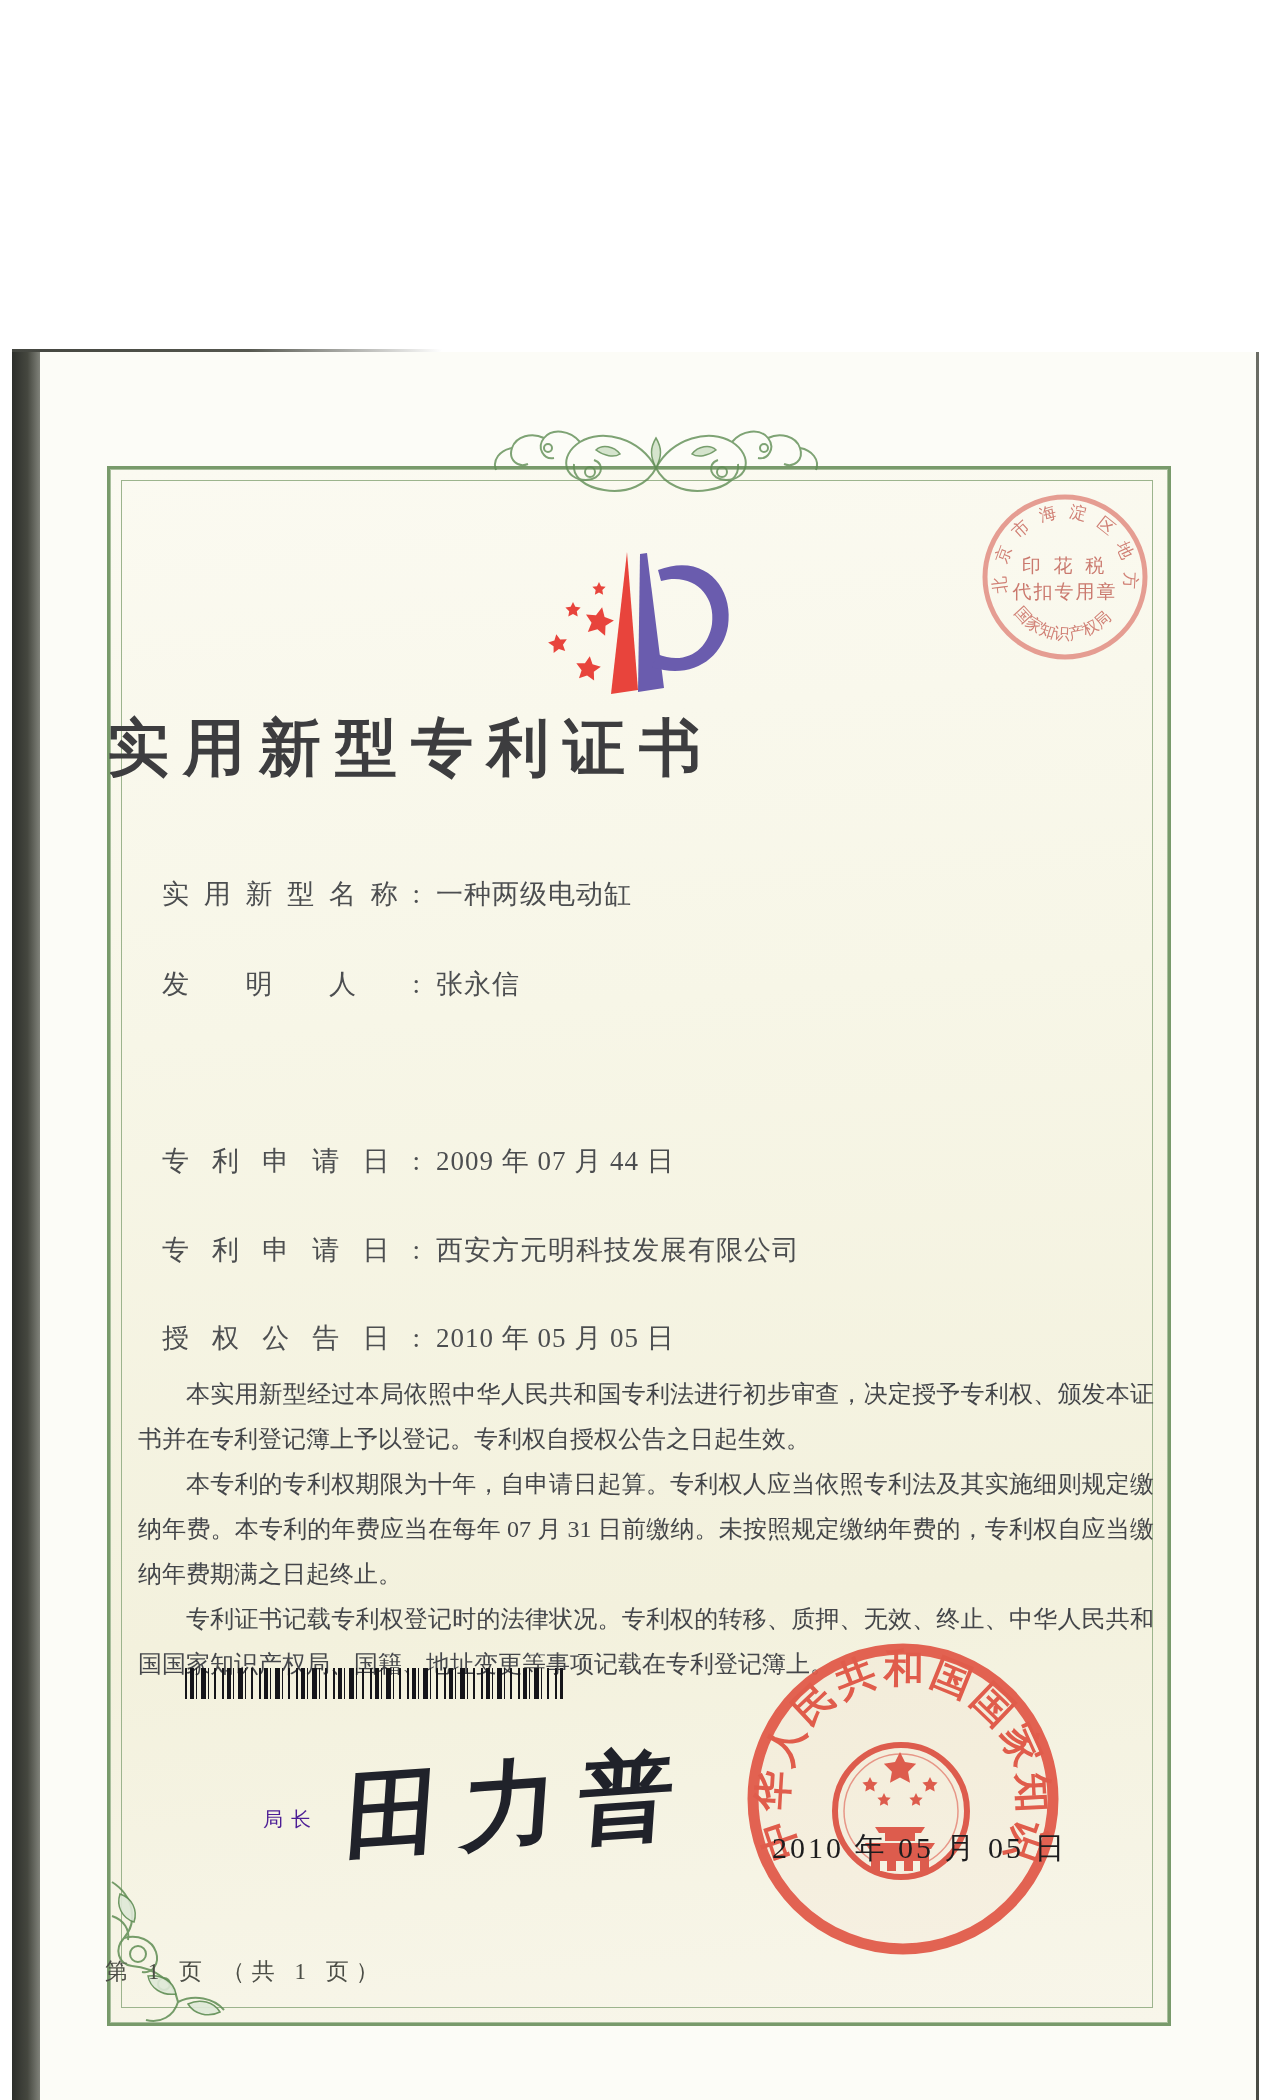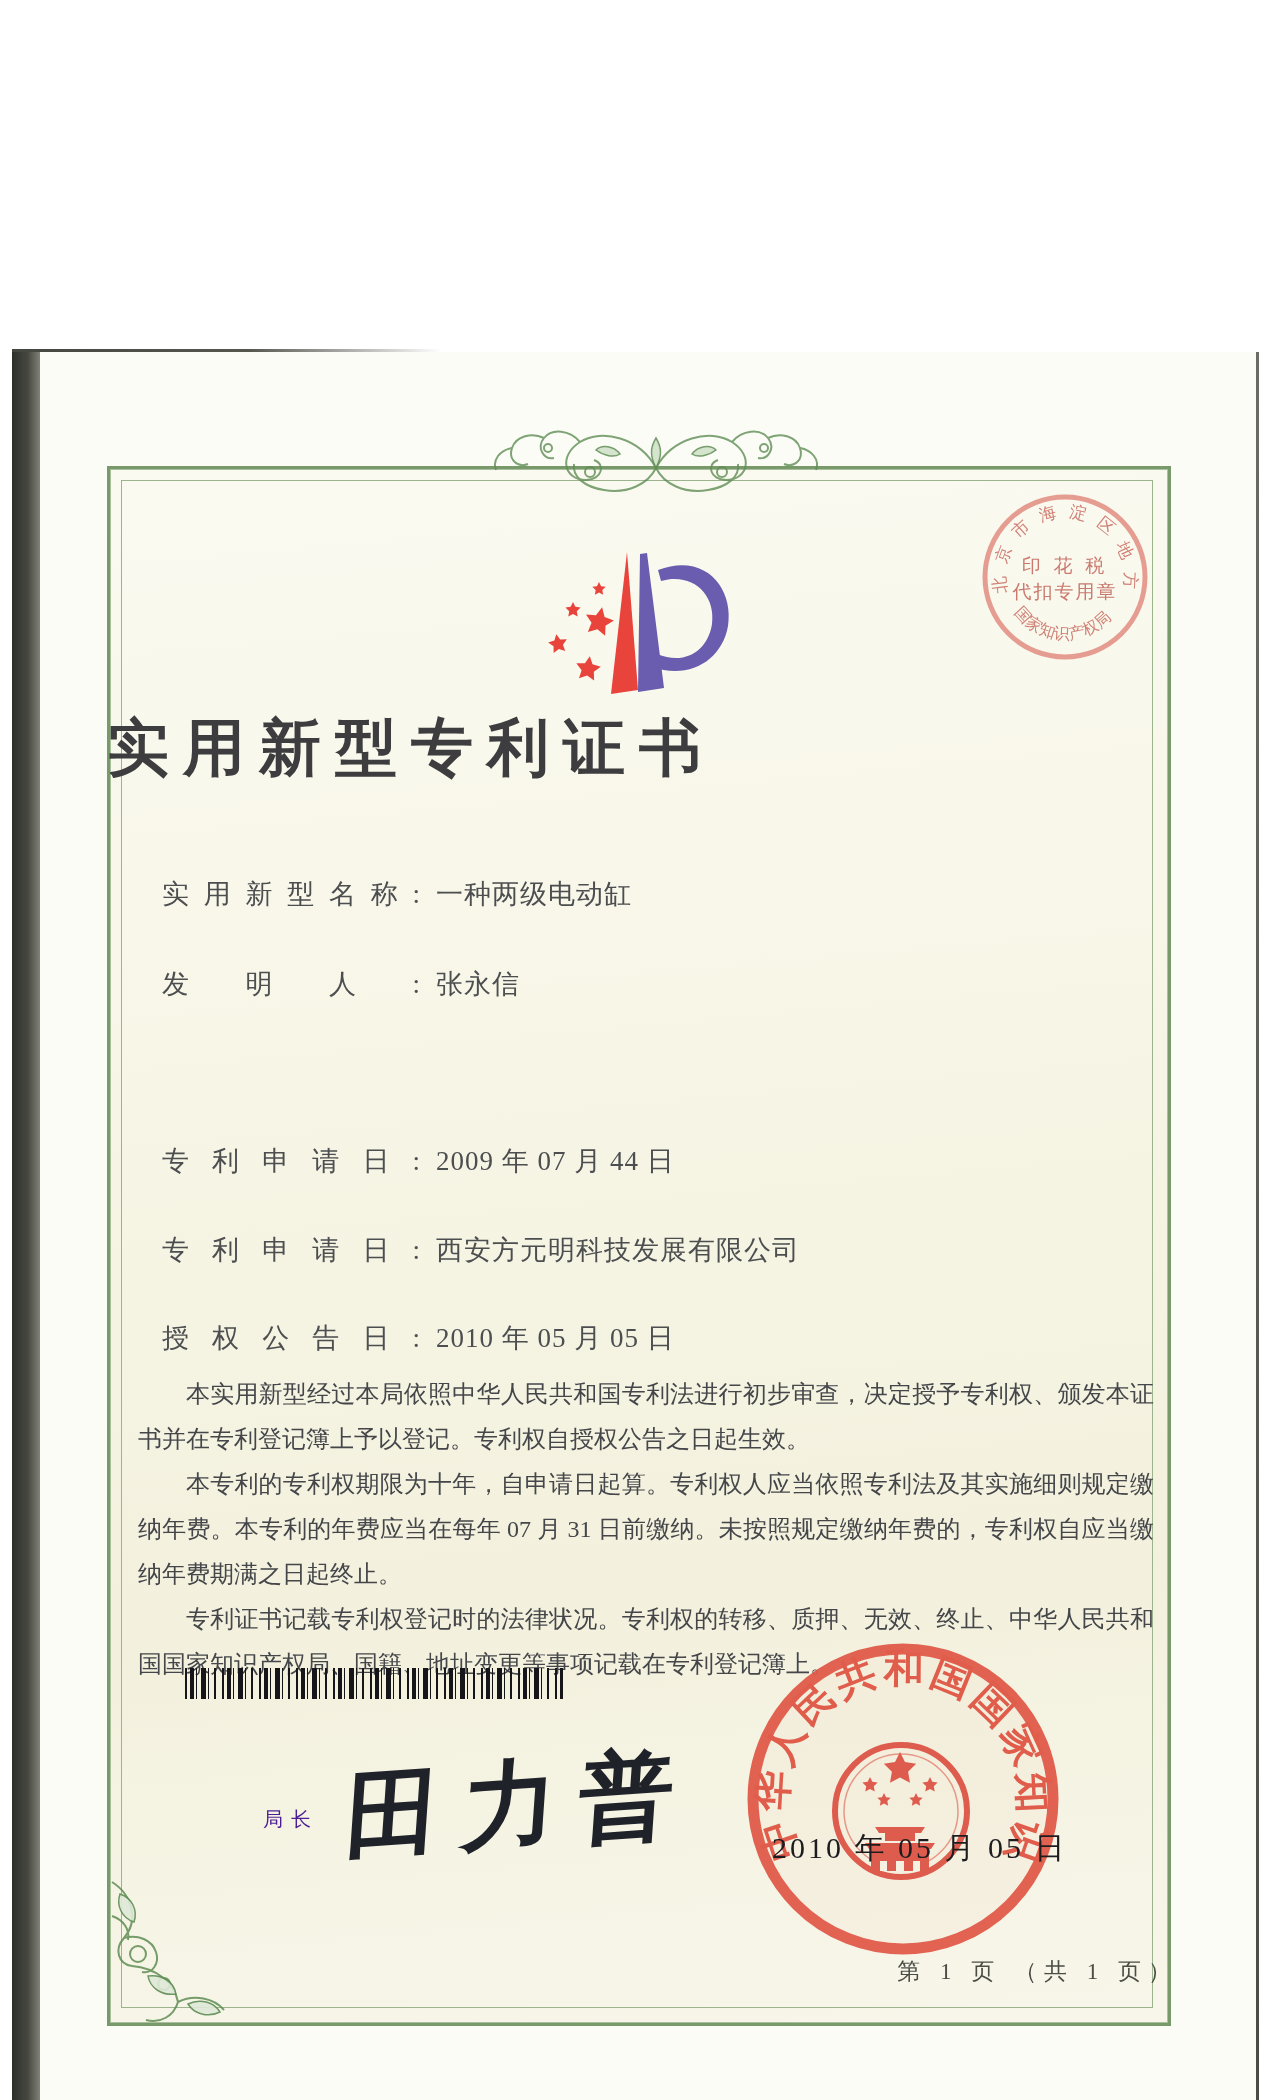--- a/index.html
+++ b/index.html
@@ -41,21 +41,21 @@
         #15151a 11px 12px, rgba(0,0,0,0) 12px 16px,
         #15151a 16px 21px, rgba(0,0,0,0) 21px 23px,
         #15151a 23px 24px, rgba(0,0,0,0) 24px 29px,
         #15151a 29px 31px, rgba(0,0,0,0) 31px 37px);}
   .director{position:absolute;left:263px;top:1806px;font-size:20px;letter-spacing:8px;color:#4c1d95;}
   .signature{position:absolute;left:345px;top:1742px;font-size:95px;font-weight:700;
          color:#20222a;letter-spacing:22px;transform:rotate(-4deg) skewX(-8deg);
          font-family:"DejaVu Serif", serif;}
   .seal-date{position:absolute;left:772px;top:1828px;font-size:30px;letter-spacing:3px;
          color:#1c1c1e;z-index:6;}
-  .footer{position:absolute;left:120px;top:1956px;width:1058px;text-align:right;
+  .footer{position:absolute;left:105px;top:1956px;width:1058px;text-align:left;
          font-size:23px;letter-spacing:7px;color:#4b4d46;}
   .seal-svg{position:absolute;left:737px;top:1633px;z-index:5;opacity:.93;}
   .stamp-svg{position:absolute;left:970px;top:482px;opacity:.88;}
   .logo-svg{position:absolute;left:540px;top:540px;}
   .ornament-top{position:absolute;left:452px;top:420px;}
   .ornament-corner{position:absolute;left:104px;top:1876px;}
 </style>
 </head>
 <body>
 

